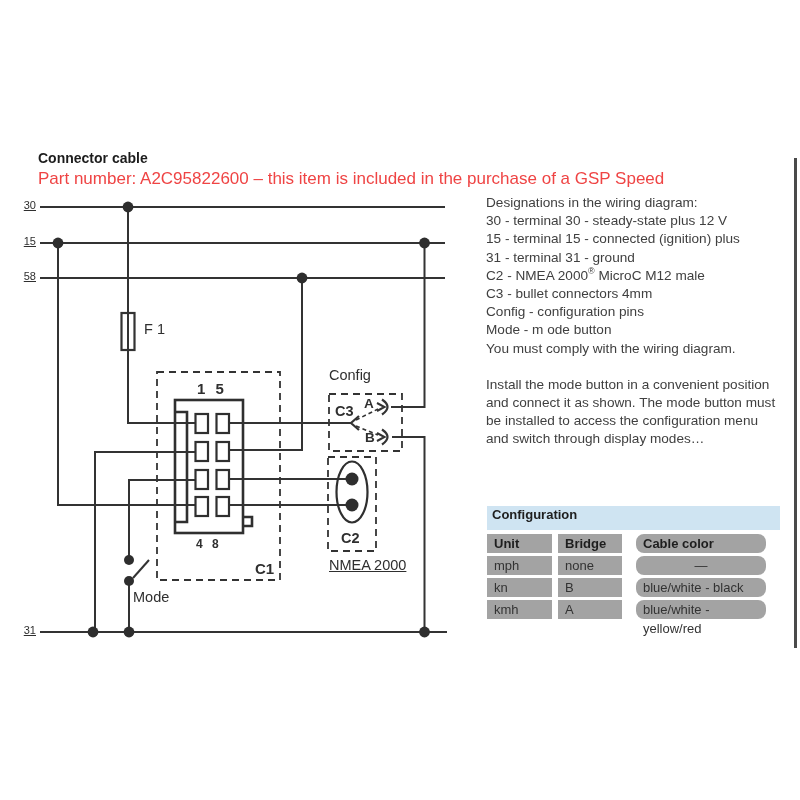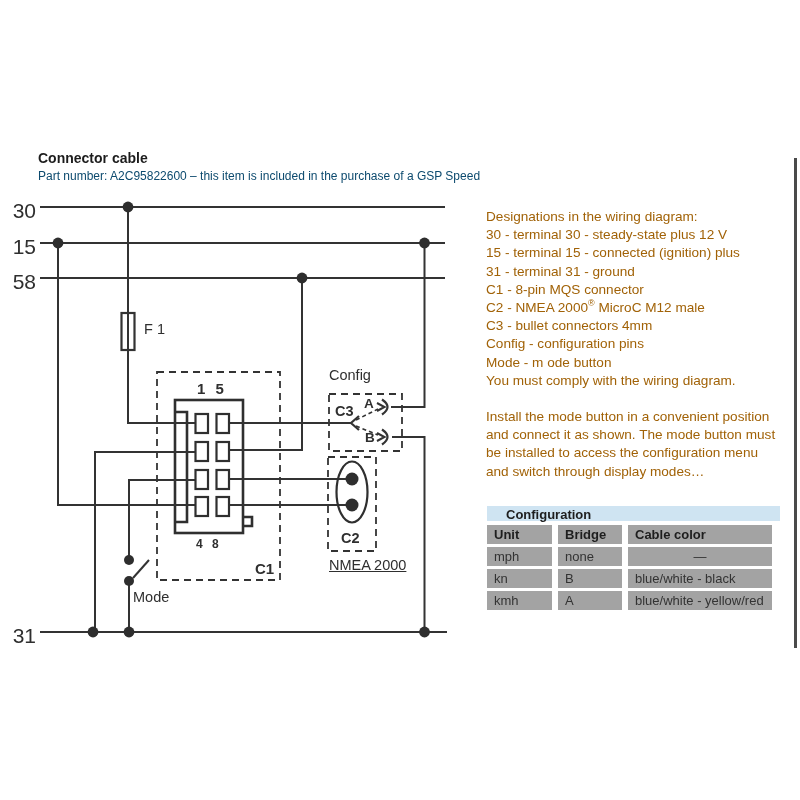--- a/index.html
+++ b/index.html
@@ -1,41 +1,41 @@
 <!DOCTYPE html>
 <html><head>
 <meta charset="utf-8">
 <style>
   html,body{margin:0;padding:0;background:#fff;}
   .page{position:relative;width:800px;height:800px;background:#fff;overflow:hidden;
         font-family:"Liberation Sans", sans-serif;color:#303030;}
   .hdr-title{position:absolute;left:38px;top:150px;font-size:14px;font-weight:bold;color:#1c1c1c;}
-  .hdr-sub{position:absolute;left:38px;top:169px;font-size:12px;color:#0c4a6e;}
+  .hdr-sub{position:absolute;left:38px;top:169px;font-size:17px;color:#ef4444;}
 
   svg.wires{position:absolute;left:0;top:0;}
 
   .dlbl{position:absolute;font-size:14.5px;color:#2f2f2f;white-space:nowrap;}
   .dlbl.b{font-weight:bold;}
-  .term{width:24px;text-align:right;font-size:21px;}
+  .term{width:24px;text-align:right;font-size:11px;text-decoration:underline;}
 
-  .rightcol{position:absolute;left:486px;top:208px;width:312px;font-size:13.6px;
-            line-height:18.2px;color:#a16207;}
+  .rightcol{position:absolute;left:486px;top:194px;width:312px;font-size:13.6px;
+            line-height:18.2px;color:#404040;}
   .rightcol .ln{white-space:nowrap;}
   .rightcol sup{font-size:9px;line-height:0;}
   .note{margin-top:18px;}
 
   .cfg-table{position:absolute;left:487px;top:506px;width:293px;font-size:13px;color:#333;}
-  .tbl-title{height:15px;line-height:17px;background:#cfe4f2;font-weight:bold;
-             color:#1e1e1e;padding-left:19px;box-sizing:border-box;}
+  .tbl-title{height:24px;line-height:17px;background:#cfe4f2;font-weight:bold;
+             color:#1e1e1e;padding-left:5px;box-sizing:border-box;}
   .trow{display:flex;margin-top:3px;height:19px;line-height:19px;}
   .trow.first{margin-top:4px;}
   .tc{background:#a3a3a3;padding-left:7px;box-sizing:border-box;}
   .tc.c1{width:65px;margin-right:6px;}
-  .tc.c2{width:64px;margin-right:6px;}
-  .tc.c3{width:144px;}
+  .tc.c2{width:64px;margin-right:14px;}
+  .tc.c3{width:130px;border-radius:8px;}
   .tc.center{text-align:center;padding-left:0;}
   .thead .tc{font-weight:bold;color:#1e1e1e;}
 
   .right-border{position:absolute;left:794px;top:158px;width:2.5px;height:490px;background:#4a4a4a;}
 </style>
 </head>
 <body>
 
 <div class="page">
 
@@ -134,21 +134,20 @@
   <span class="dlbl b" style="left:365px;top:430px;font-size:13.5px;">B</span>
   <span class="dlbl b" style="left:341px;top:530px;">C2</span>
   <span class="dlbl" style="left:329px;top:557px;text-decoration:underline;">NMEA 2000</span>
   <span class="dlbl" style="left:133px;top:589px;">Mode</span>
 
   <div class="rightcol">
     <div class="ln">Designations in the wiring diagram:</div>
     <div class="ln">30 - terminal 30 - steady-state plus 12 V</div>
     <div class="ln">15 - terminal 15 - connected (ignition) plus</div>
     <div class="ln">31 - terminal 31 - ground</div>
-    <div class="ln">C1 - 8-pin MQS connector</div>
     <div class="ln"><span>C2 - NMEA 2000</span><sup>®</sup><span> MicroC M12 male</span></div>
     <div class="ln">C3 - bullet connectors 4mm</div>
     <div class="ln">Config - configuration pins</div>
     <div class="ln">Mode - m ode button</div>
     <div class="ln">You must comply with the wiring diagram.</div>
     <div class="note">
       <div class="ln">Install the mode button in a convenient position</div>
       <div class="ln">and connect it as shown. The mode button must</div>
       <div class="ln">be installed to access the configuration menu</div>
       <div class="ln">and switch through display modes…</div>

